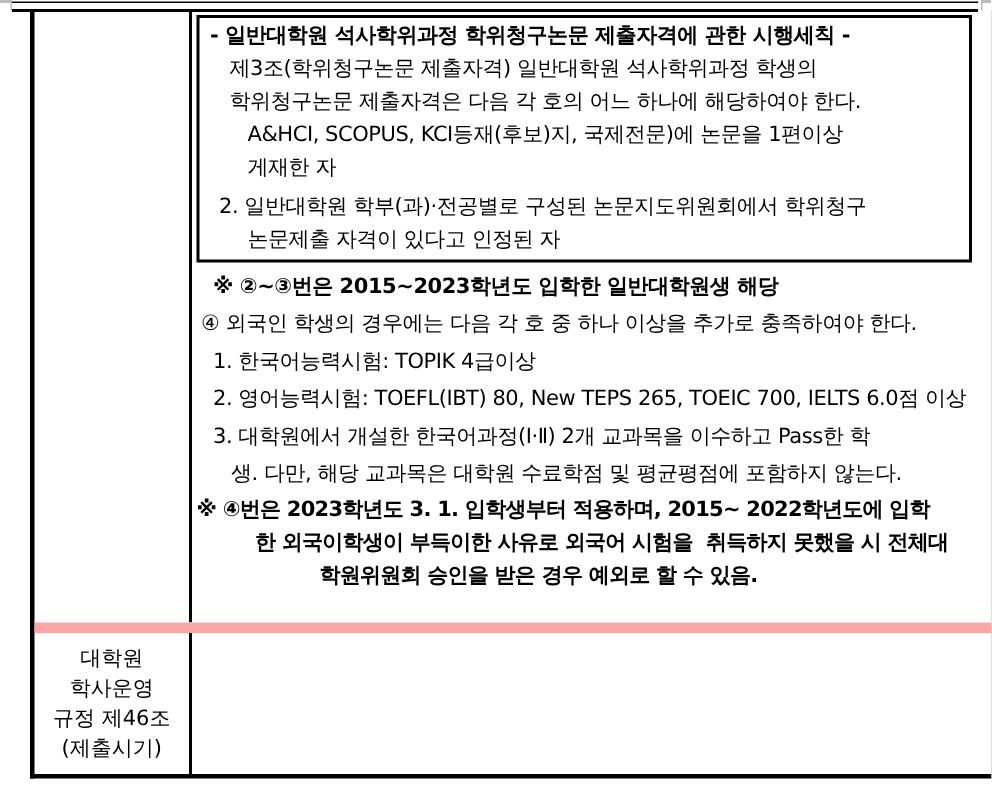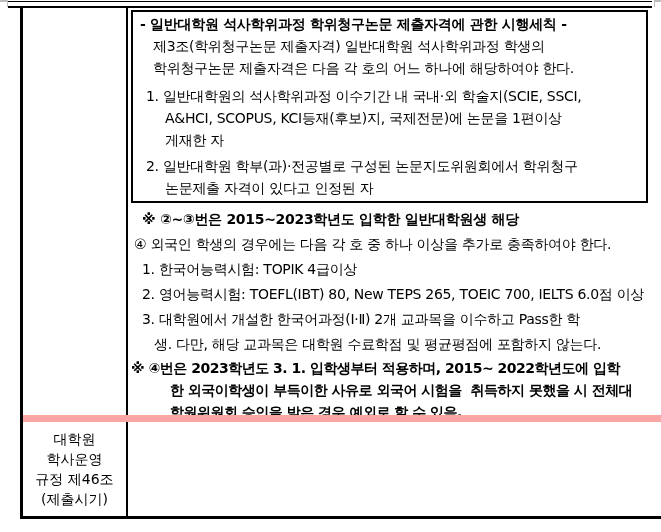--- a/index.html
+++ b/index.html
@@ -37,21 +37,21 @@
   .notes{padding-top:4px;}
   .note-line{line-height:25px;white-space:pre;letter-spacing:-0.3px;}
   .nb{font-weight:bold;}
   .n-note1{padding-left:14px;}
   .n-item4{padding-left:6px;}
   .n-sub{padding-left:14px;}
   .n-sub-cont{padding-left:26px;}
   .n2{line-height:22px;letter-spacing:-0.5px;}
   .n2-first{padding-left:3px;}
   .n2-cont{padding-left:42px;}
-  .u{text-decoration:underline;text-underline-offset:2px;}
+  .u{text-underline-offset:2px;margin-left:43px;}
   
   .cell-l2{display:flex;flex-direction:column;justify-content:center;align-items:center;
     line-height:20px;text-align:center;white-space:pre;}
   .cell-r2{padding:1px 0 0 4px;}
   .r2-line{line-height:20.5px;white-space:pre;letter-spacing:-0.3px;word-spacing:3px;}
   .r2-note{word-spacing:1px;}
 </style>
 </head>
 <body>
 
@@ -63,21 +63,20 @@
   <div class="tbl">
 
     <div class="row row1">
       <div class="cell-l"></div>
       <div class="cell-r">
 
         <div class="inner-box">
           <div class="ib-line ib-title">- 일반대학원 석사학위과정 학위청구논문 제출자격에 관한 시행세칙 -</div>
           <div class="ib-line ib-ind">제3조(학위청구논문 제출자격) 일반대학원 석사학위과정 학생의</div>
           <div class="ib-line ib-ind">학위청구논문 제출자격은 다음 각 호의 어느 하나에 해당하여야 한다.</div>
-          <div class="ib-line ib-item ib-item-first">1. 일반대학원의 석사학위과정 이수기간 내 국내·외 학술지(SCIE, SSCI,</div>
           <div class="ib-line ib-cont">A&amp;HCI, SCOPUS, KCI등재(후보)지, 국제전문)에 논문을 1편이상</div>
           <div class="ib-line ib-cont">게재한 자</div>
           <div class="ib-line ib-item ib-item2">2. 일반대학원 학부(과)·전공별로 구성된 논문지도위원회에서 학위청구</div>
           <div class="ib-line ib-cont">논문제출 자격이 있다고 인정된 자</div>
         </div>
 
         <div class="notes">
           <div class="note-line nb n-note1">※ ②~③번은 2015~2023학년도 입학한 일반대학원생 해당</div>
           <div class="note-line n-item4">④ 외국인 학생의 경우에는 다음 각 호 중 하나 이상을 추가로 충족하여야 한다.</div>
           <div class="note-line n-sub">1. 한국어능력시험: TOPIK 4급이상</div>

